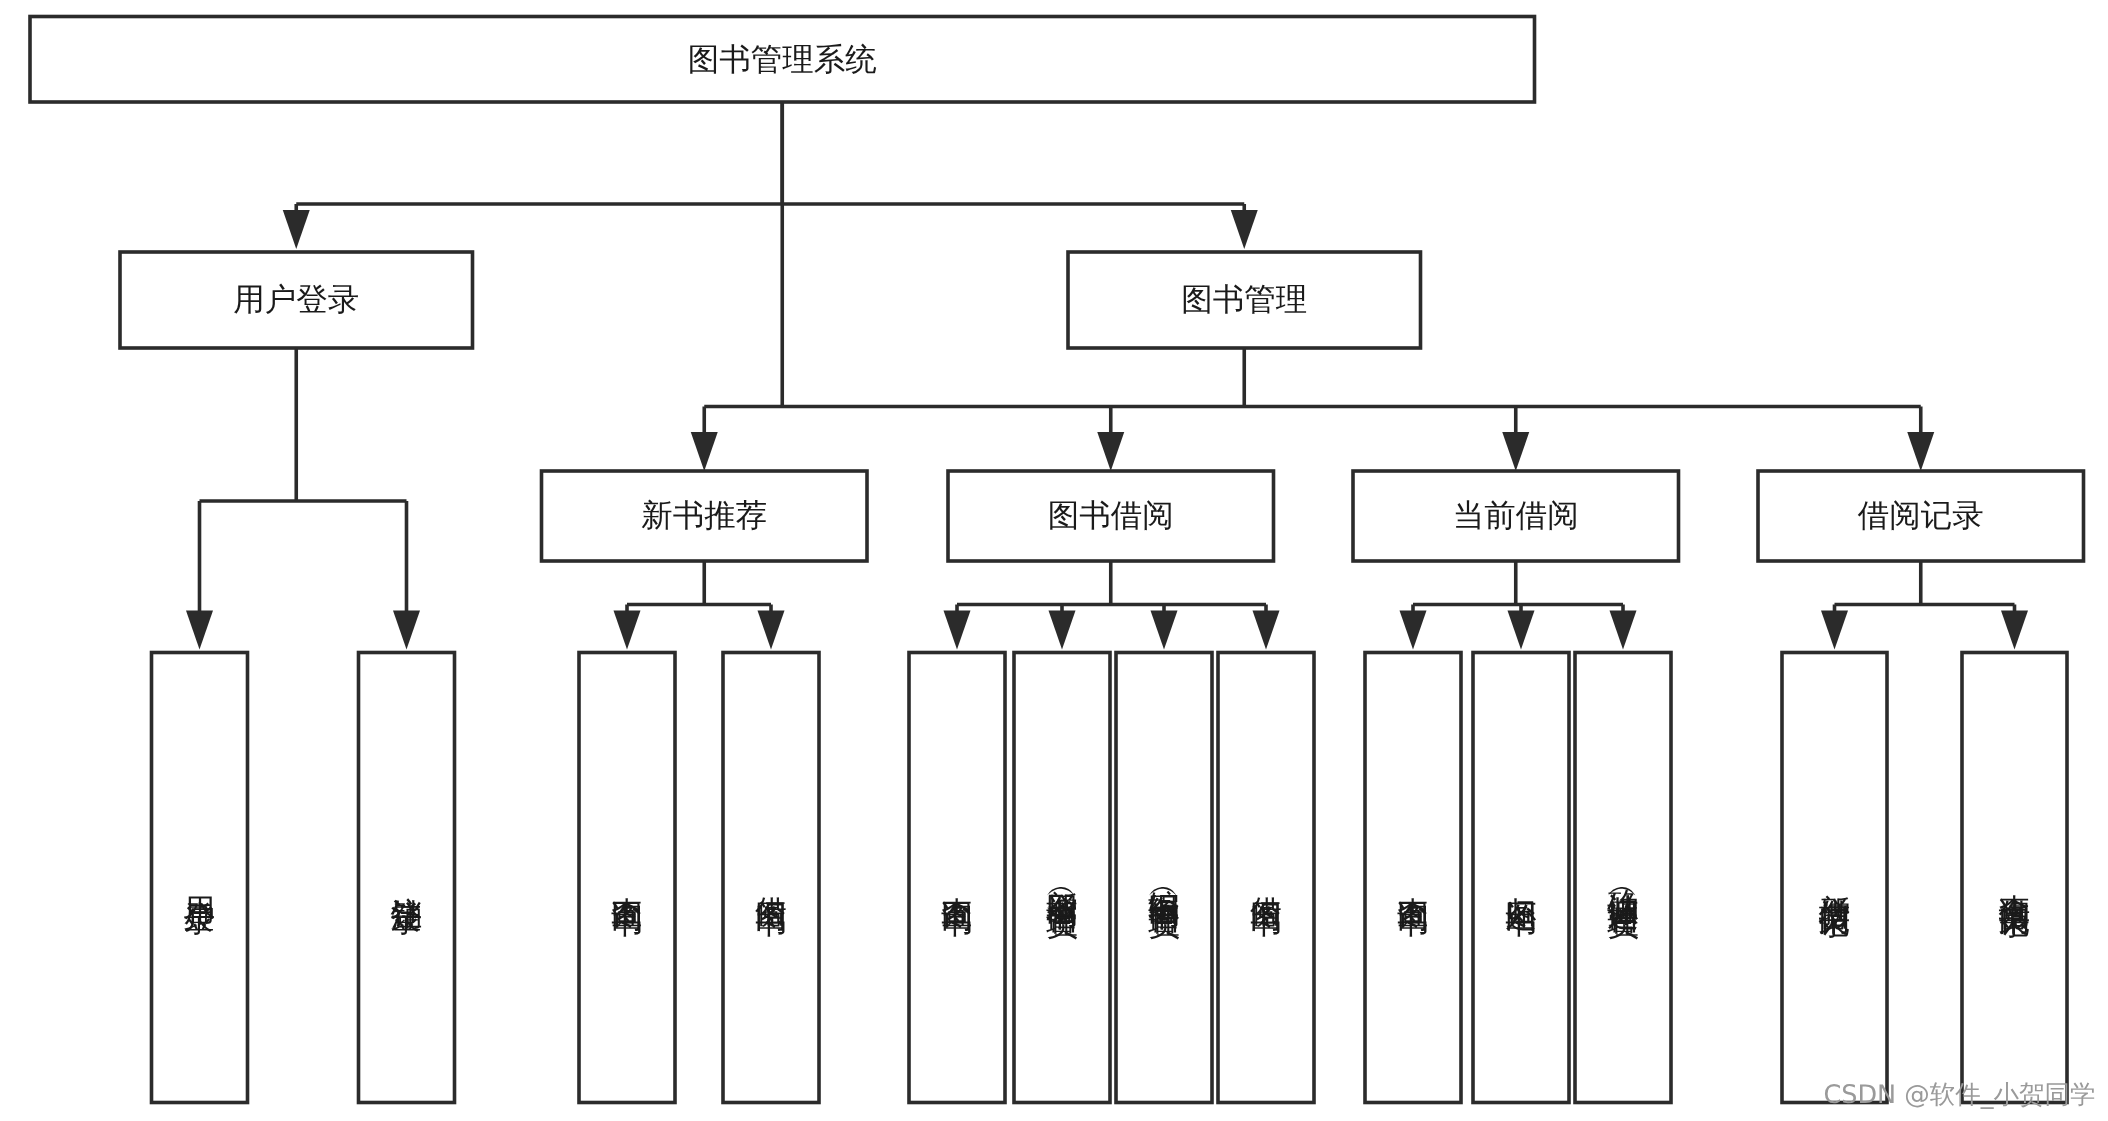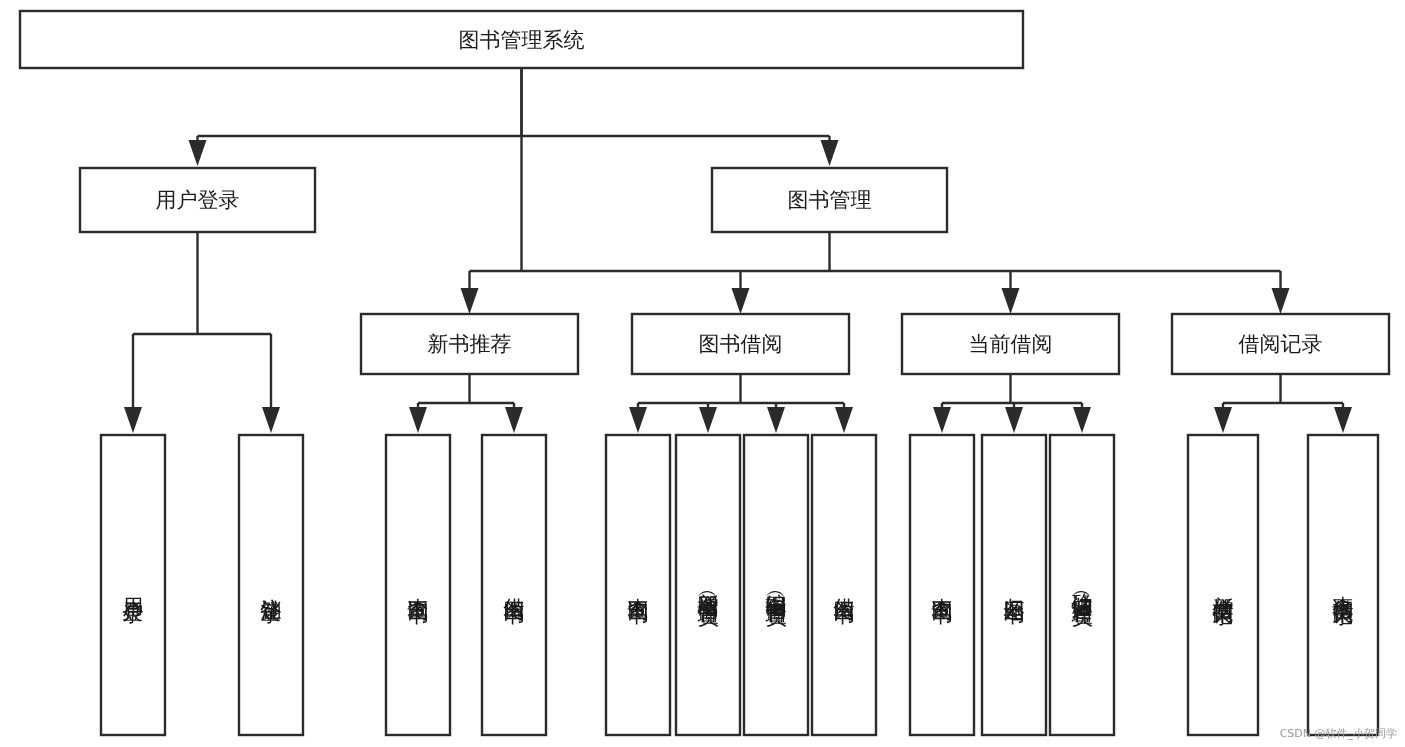--- a/index.html
+++ b/index.html
@@ -57,21 +57,21 @@
     text-orientation: upright;
     glyph-orientation-vertical: 0;
     letter-spacing: 2px;
     text-anchor: middle;
   }
   .watermark-text {
     position: absolute;
     right: 8px;
     bottom: 6px;
     font-family: "DejaVu Sans", "Liberation Sans", sans-serif;
-    font-size: 11px;
+    font-size: 17px;
     color: #9a9a9a;
     white-space: nowrap;
     user-select: none;
   }
 </style>
 </head>
 <body>
 
 <div id="diagram-root">
   <svg class="flowchart" viewBox="0 0 1405 747" xmlns="http://www.w3.org/2000/svg">

